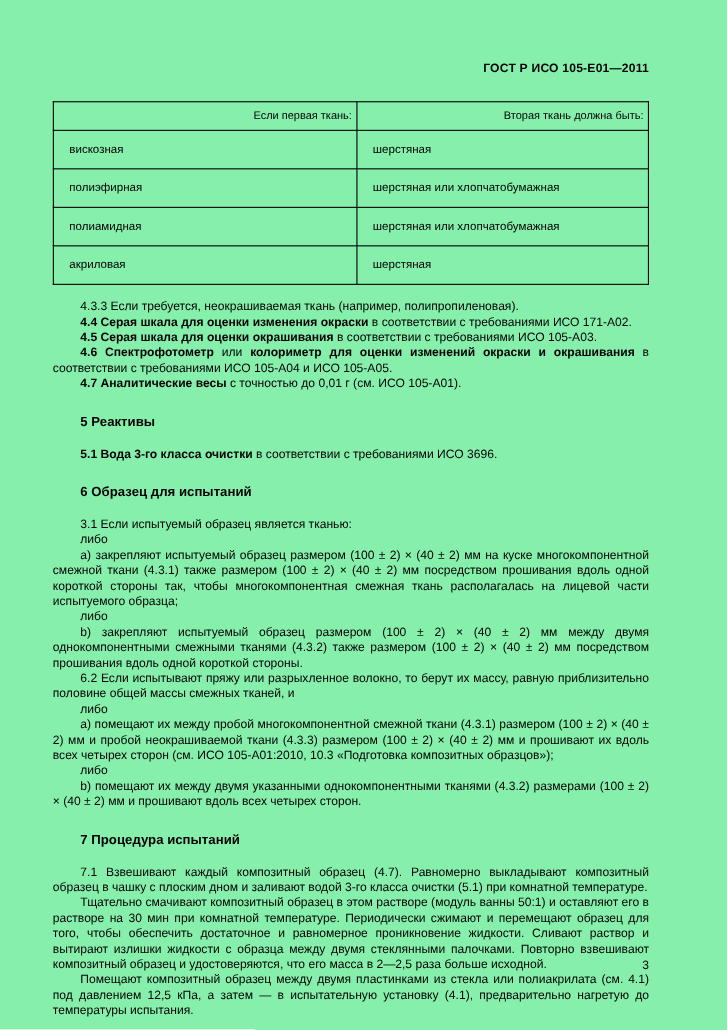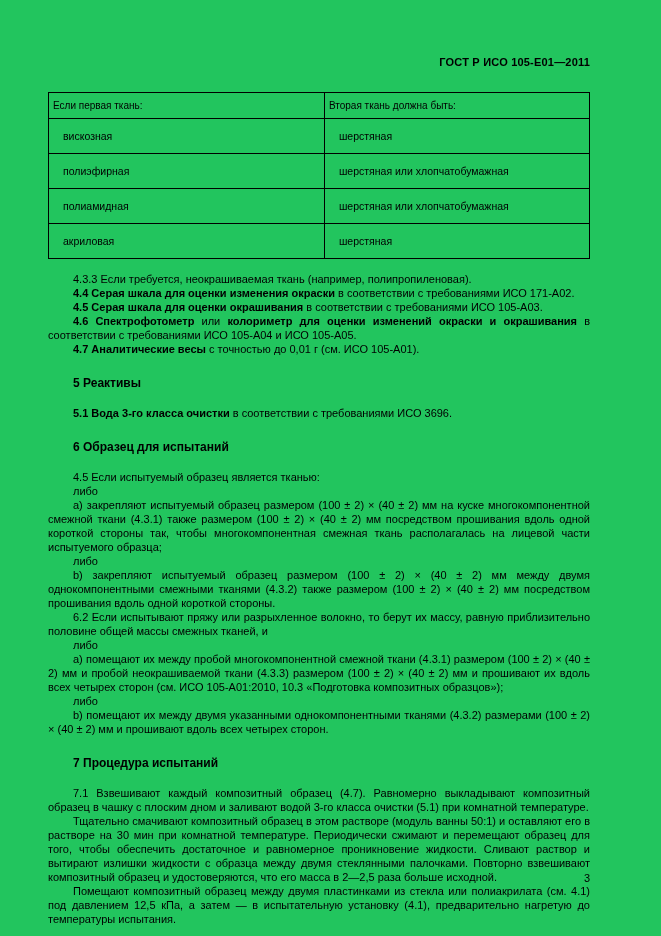--- a/index.html
+++ b/index.html
@@ -1,36 +1,36 @@
 <!DOCTYPE html>
 <html lang="ru"><head>
 <meta charset="utf-8">
 <style>
   * { margin:0; padding:0; box-sizing:border-box; }
   html,body { background:#ffffff; }
   body { font-family:"Liberation Sans", sans-serif; color:#000; }
   .page {
-    width:661px; height:936px; background:#22c55e;
+    width:661px; height:936px; background:#86efac;
     position:relative; overflow:hidden;
     padding:56px 71px 0 48px;
   }
   .doc-header {
     text-align:right; font-weight:bold; font-size:11px;
     margin-bottom:24px; letter-spacing:0.2px;
   }
   .table-caption {
     font-style:italic; font-size:10.5px; margin-bottom:4px;
   }
   table.spec {
     width:100%; border-collapse:collapse; table-layout:fixed;
     margin-bottom:13px;
   }
   table.spec th, table.spec td { border:1px solid #000; }
   table.spec th {
-    font-weight:normal; font-size:10px; text-align:left;
+    font-weight:normal; font-size:10px; text-align:right;
     height:26px; padding:3px 4px; vertical-align:middle;margin-left:38px;
   }
   table.spec td {
     font-size:10.5px; height:35px; padding:2px 8px 2px 14px;
     vertical-align:middle;
   }
   col.c1 { width:51%; }
   col.c2 { width:49%; }
   .doc-body { }
   .para {
@@ -88,21 +88,21 @@
 
   <div class="doc-body">
       <p class="para"><span>4.3.3 Если требуется, неокрашиваемая ткань (например, полипропиленовая).</span></p>
       <p class="para"><span class="bold">4.4 Серая шкала для оценки изменения окраски</span><span> в соответствии с требованиями ИСО 171-А02.</span></p>
       <p class="para"><span class="bold">4.5 Серая шкала для оценки окрашивания</span><span> в соответствии с требованиями ИСО 105-А03.</span></p>
       <p class="para"><span class="bold">4.6 Спектрофотометр</span><span> или </span><span class="bold">колориметр для оценки изменений окраски и окрашивания</span><span> в соответствии с требованиями ИСО 105-А04 и ИСО 105-А05.</span></p>
       <p class="para"><span class="bold">4.7 Аналитические весы</span><span> с точностью до 0,01 г (см. ИСО 105-А01).</span></p>
       <h2 class="sec-heading">5 Реактивы</h2>
       <p class="para"><span class="bold">5.1 Вода 3-го класса очистки</span><span> в соответствии с требованиями ИСО 3696.</span></p>
       <h2 class="sec-heading">6 Образец для испытаний</h2>
-      <p class="para"><span>4.5 Если испытуемый образец является тканью:</span></p>
+      <p class="para"><span>3.1 Если испытуемый образец является тканью:</span></p>
       <p class="para"><span>либо</span></p>
       <p class="para"><span>a) закрепляют испытуемый образец размером (100 ± 2) × (40 ± 2) мм на куске многокомпонентной смежной ткани (4.3.1) также размером (100 ± 2) × (40 ± 2) мм посредством прошивания вдоль одной короткой стороны так, чтобы многокомпонентная смежная ткань располагалась на лицевой части испытуемого образца;</span></p>
       <p class="para"><span>либо</span></p>
       <p class="para"><span>b) закрепляют испытуемый образец размером (100 ± 2) × (40 ± 2) мм между двумя однокомпонентными смежными тканями (4.3.2) также размером (100 ± 2) × (40 ± 2) мм посредством прошивания вдоль одной короткой стороны.</span></p>
       <p class="para"><span>6.2 Если испытывают пряжу или разрыхленное волокно, то берут их массу, равную приблизительно половине общей массы смежных тканей, и</span></p>
       <p class="para"><span>либо</span></p>
       <p class="para"><span>а) помещают их между пробой многокомпонентной смежной ткани (4.3.1) размером (100 ± 2) × (40 ± 2) мм и пробой неокрашиваемой ткани (4.3.3) размером (100 ± 2) × (40 ± 2) мм и прошивают их вдоль всех четырех сторон (см. ИСО 105-А01:2010, 10.3 «Подготовка композитных образцов»);</span></p>
       <p class="para"><span>либо</span></p>
       <p class="para"><span>b) помещают их между двумя указанными однокомпонентными тканями (4.3.2) размерами (100 ± 2) × (40 ± 2) мм и прошивают вдоль всех четырех сторон.</span></p>
       <h2 class="sec-heading">7 Процедура испытаний</h2>

